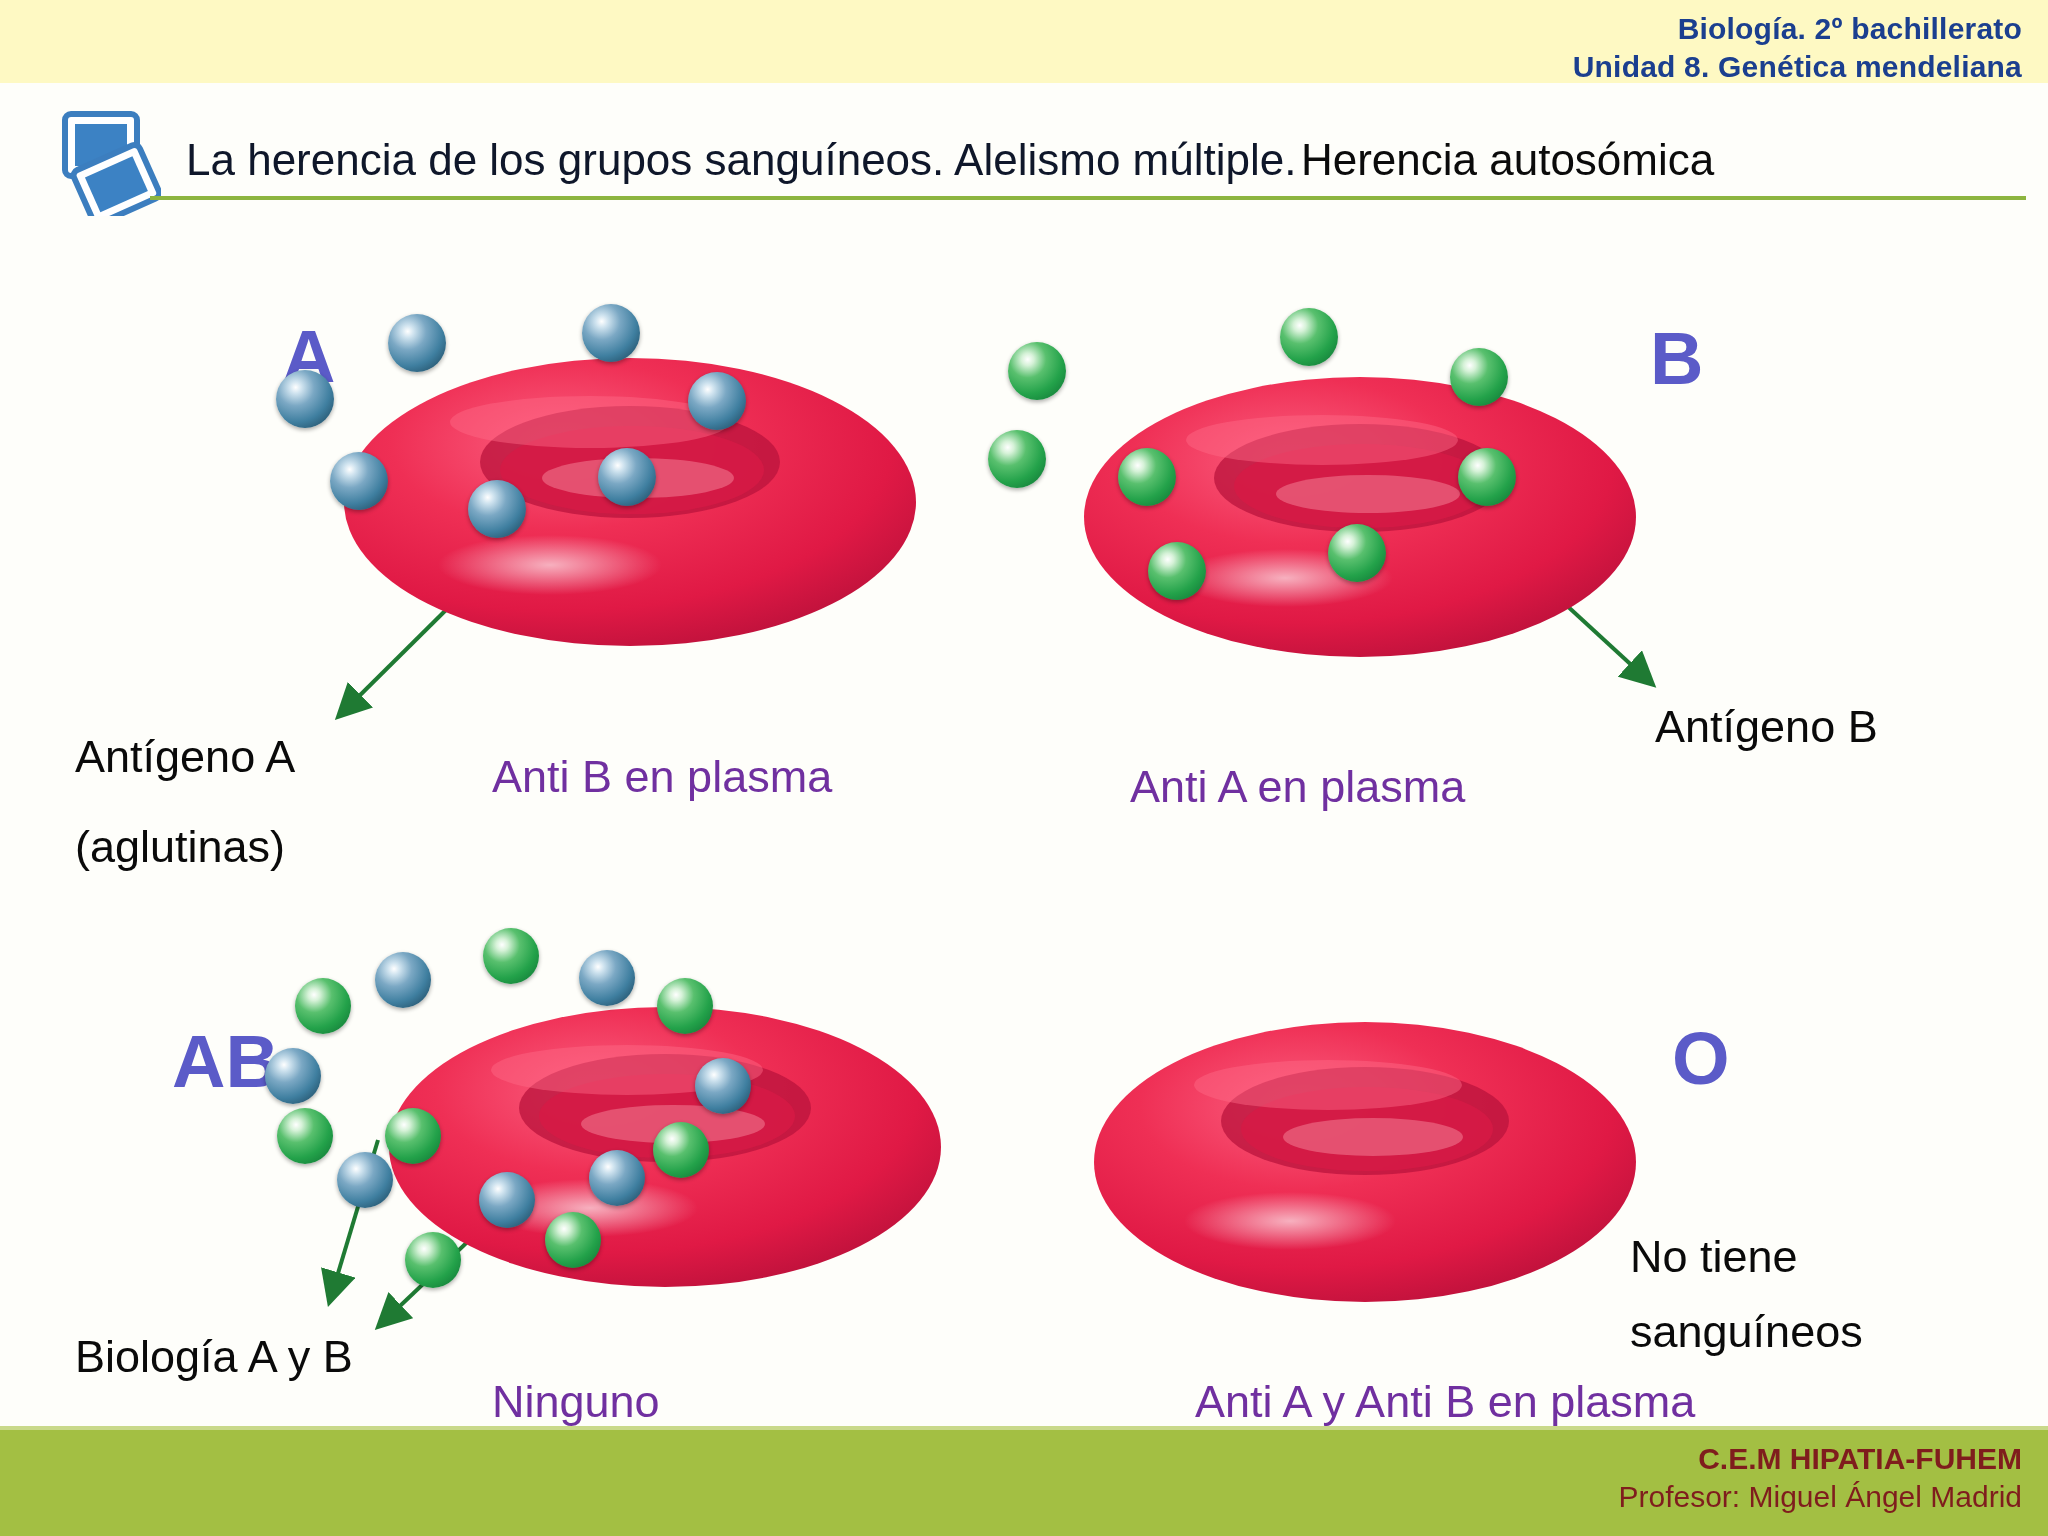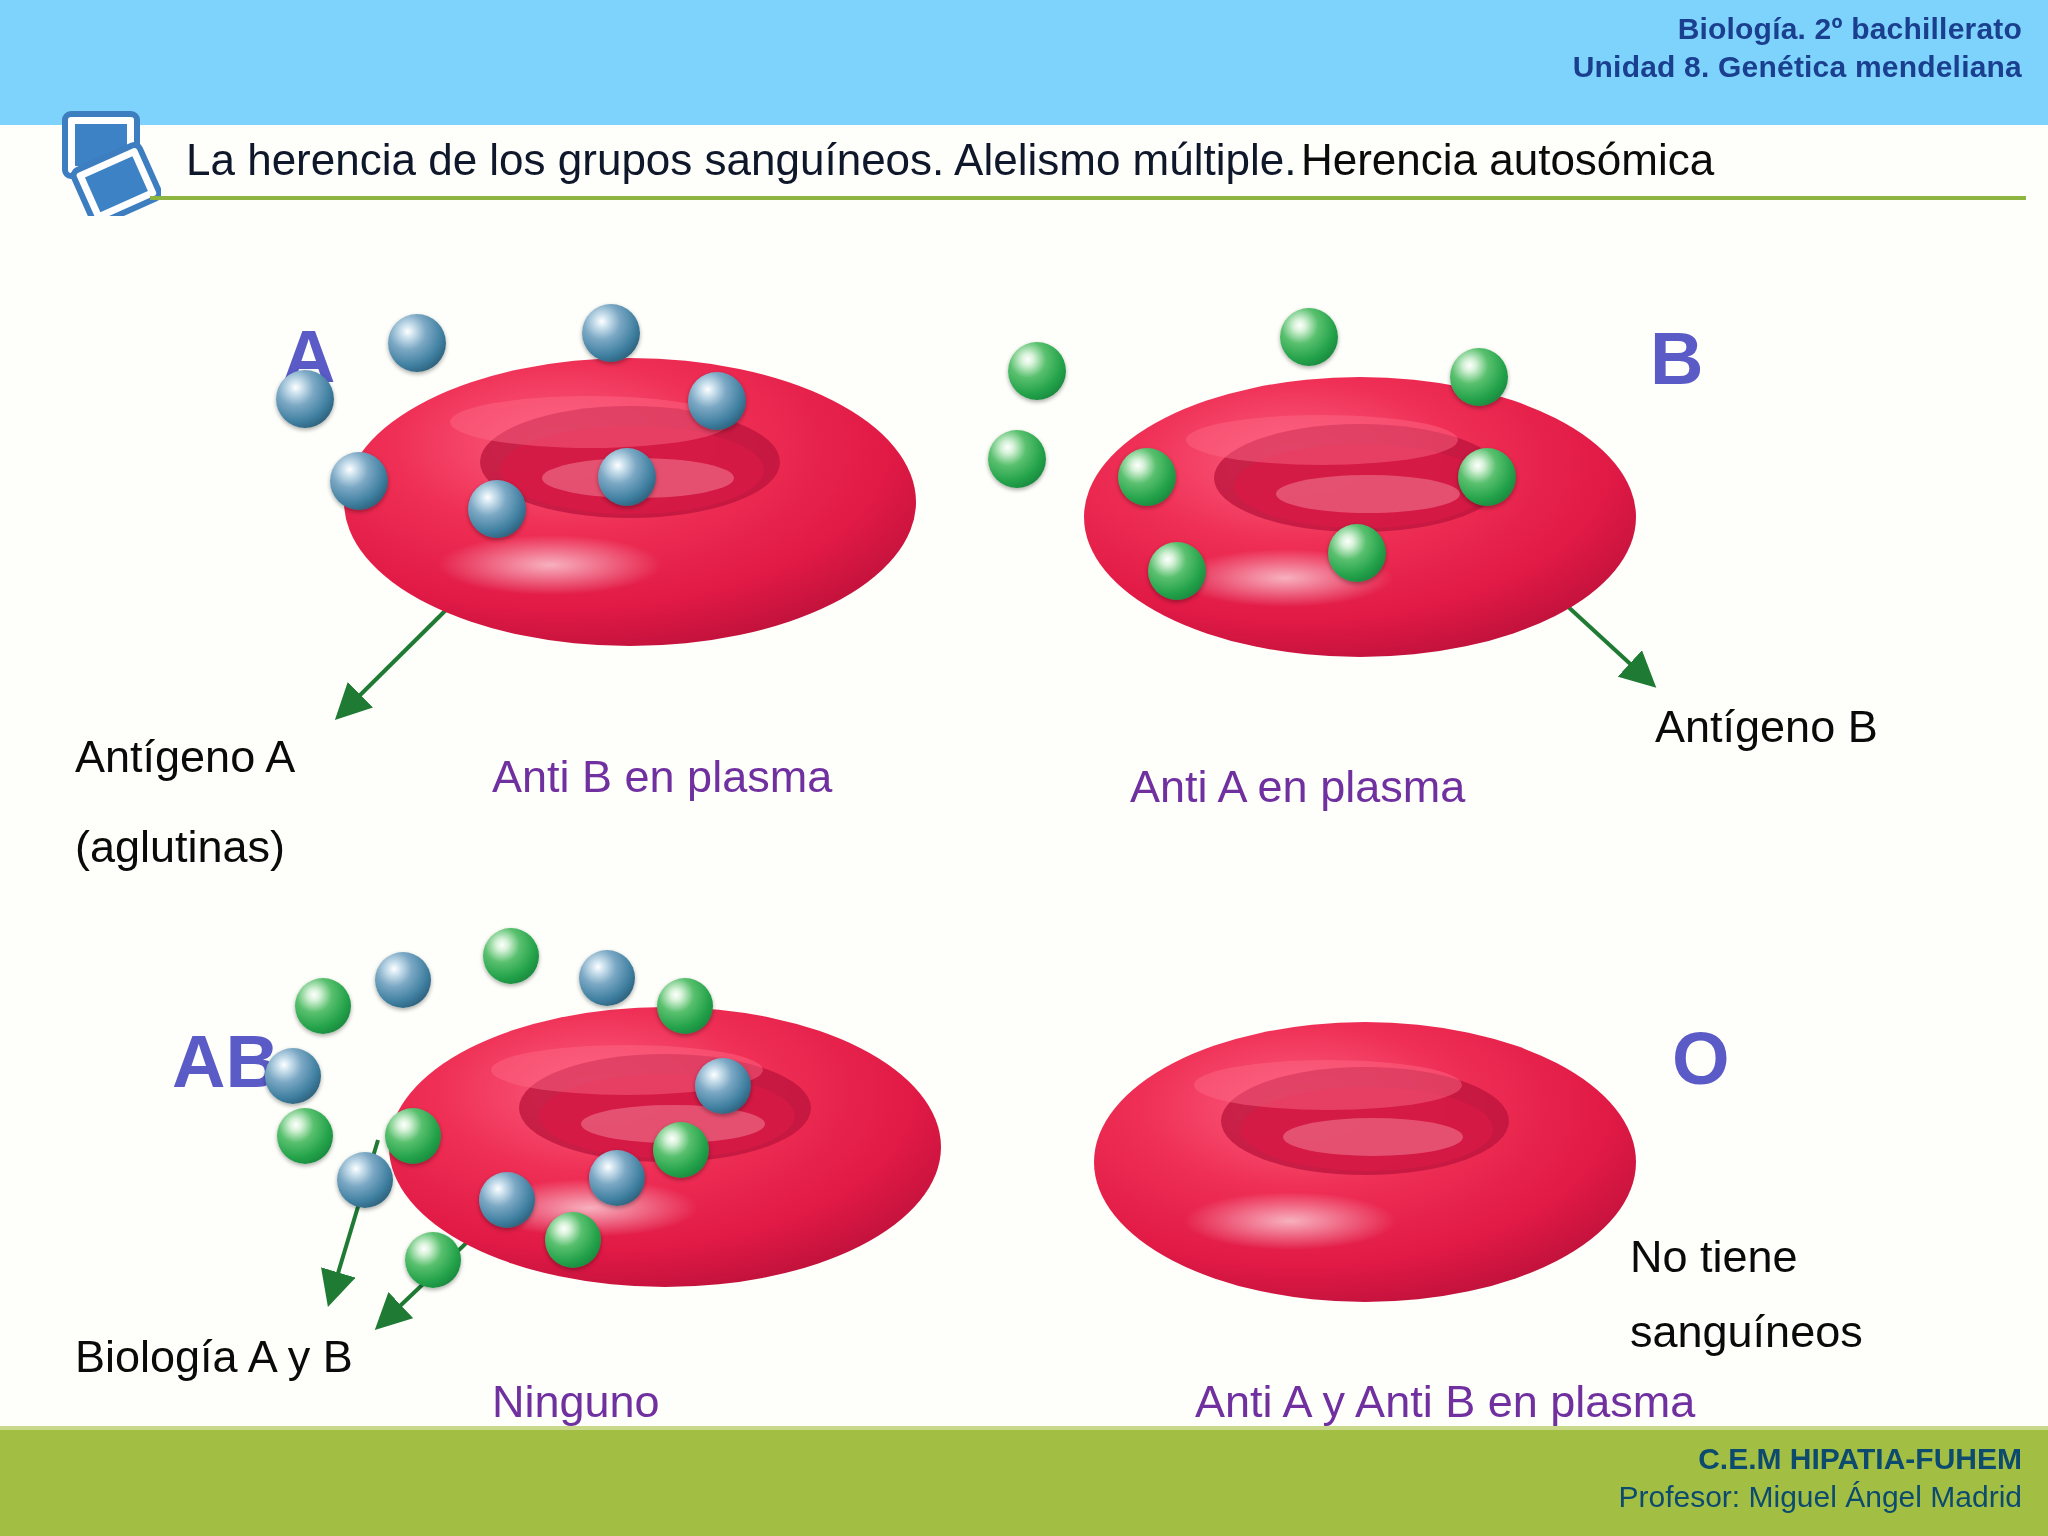--- a/index.html
+++ b/index.html
@@ -5,38 +5,38 @@
   html,body{margin:0;padding:0;}
   body{
     width:2048px;height:1536px;overflow:hidden;
     background:#fdfdf7;
     font-family:"Liberation Sans", sans-serif;
   }
   .slide{position:relative;width:2048px;height:1536px;background:#fefefa;}
 
   
   .header-band{
-    position:absolute;left:0;top:0;width:2048px;height:125px;
-    background:#7dd3fc;
+    position:absolute;left:0;top:0;width:2048px;height:83px;
+    background:#fef9c3;
   }
   .header-lines{
     position:absolute;right:26px;top:10px;text-align:right;
     color:#1b3f8f;font-weight:bold;font-size:30px;line-height:1.25;
     letter-spacing:.2px;
   }
   .header-lines div{white-space:nowrap;}
 
   
   .footer-band{
     position:absolute;left:0;bottom:0;width:2048px;height:106px;
     background:#a3bf43;
   }
   .footer-lines{
     position:absolute;right:26px;top:10px;text-align:right;
-    color:#0c4a6e;font-size:30px;line-height:1.28;
+    color:#7f1d1d;font-size:30px;line-height:1.28;
   }
   .footer-lines .strong{font-weight:bold;}
 
   
   .footer-rule{
     position:absolute;left:0;bottom:106px;width:2048px;height:4px;
     background:#c9d98a;
   }
 
   

